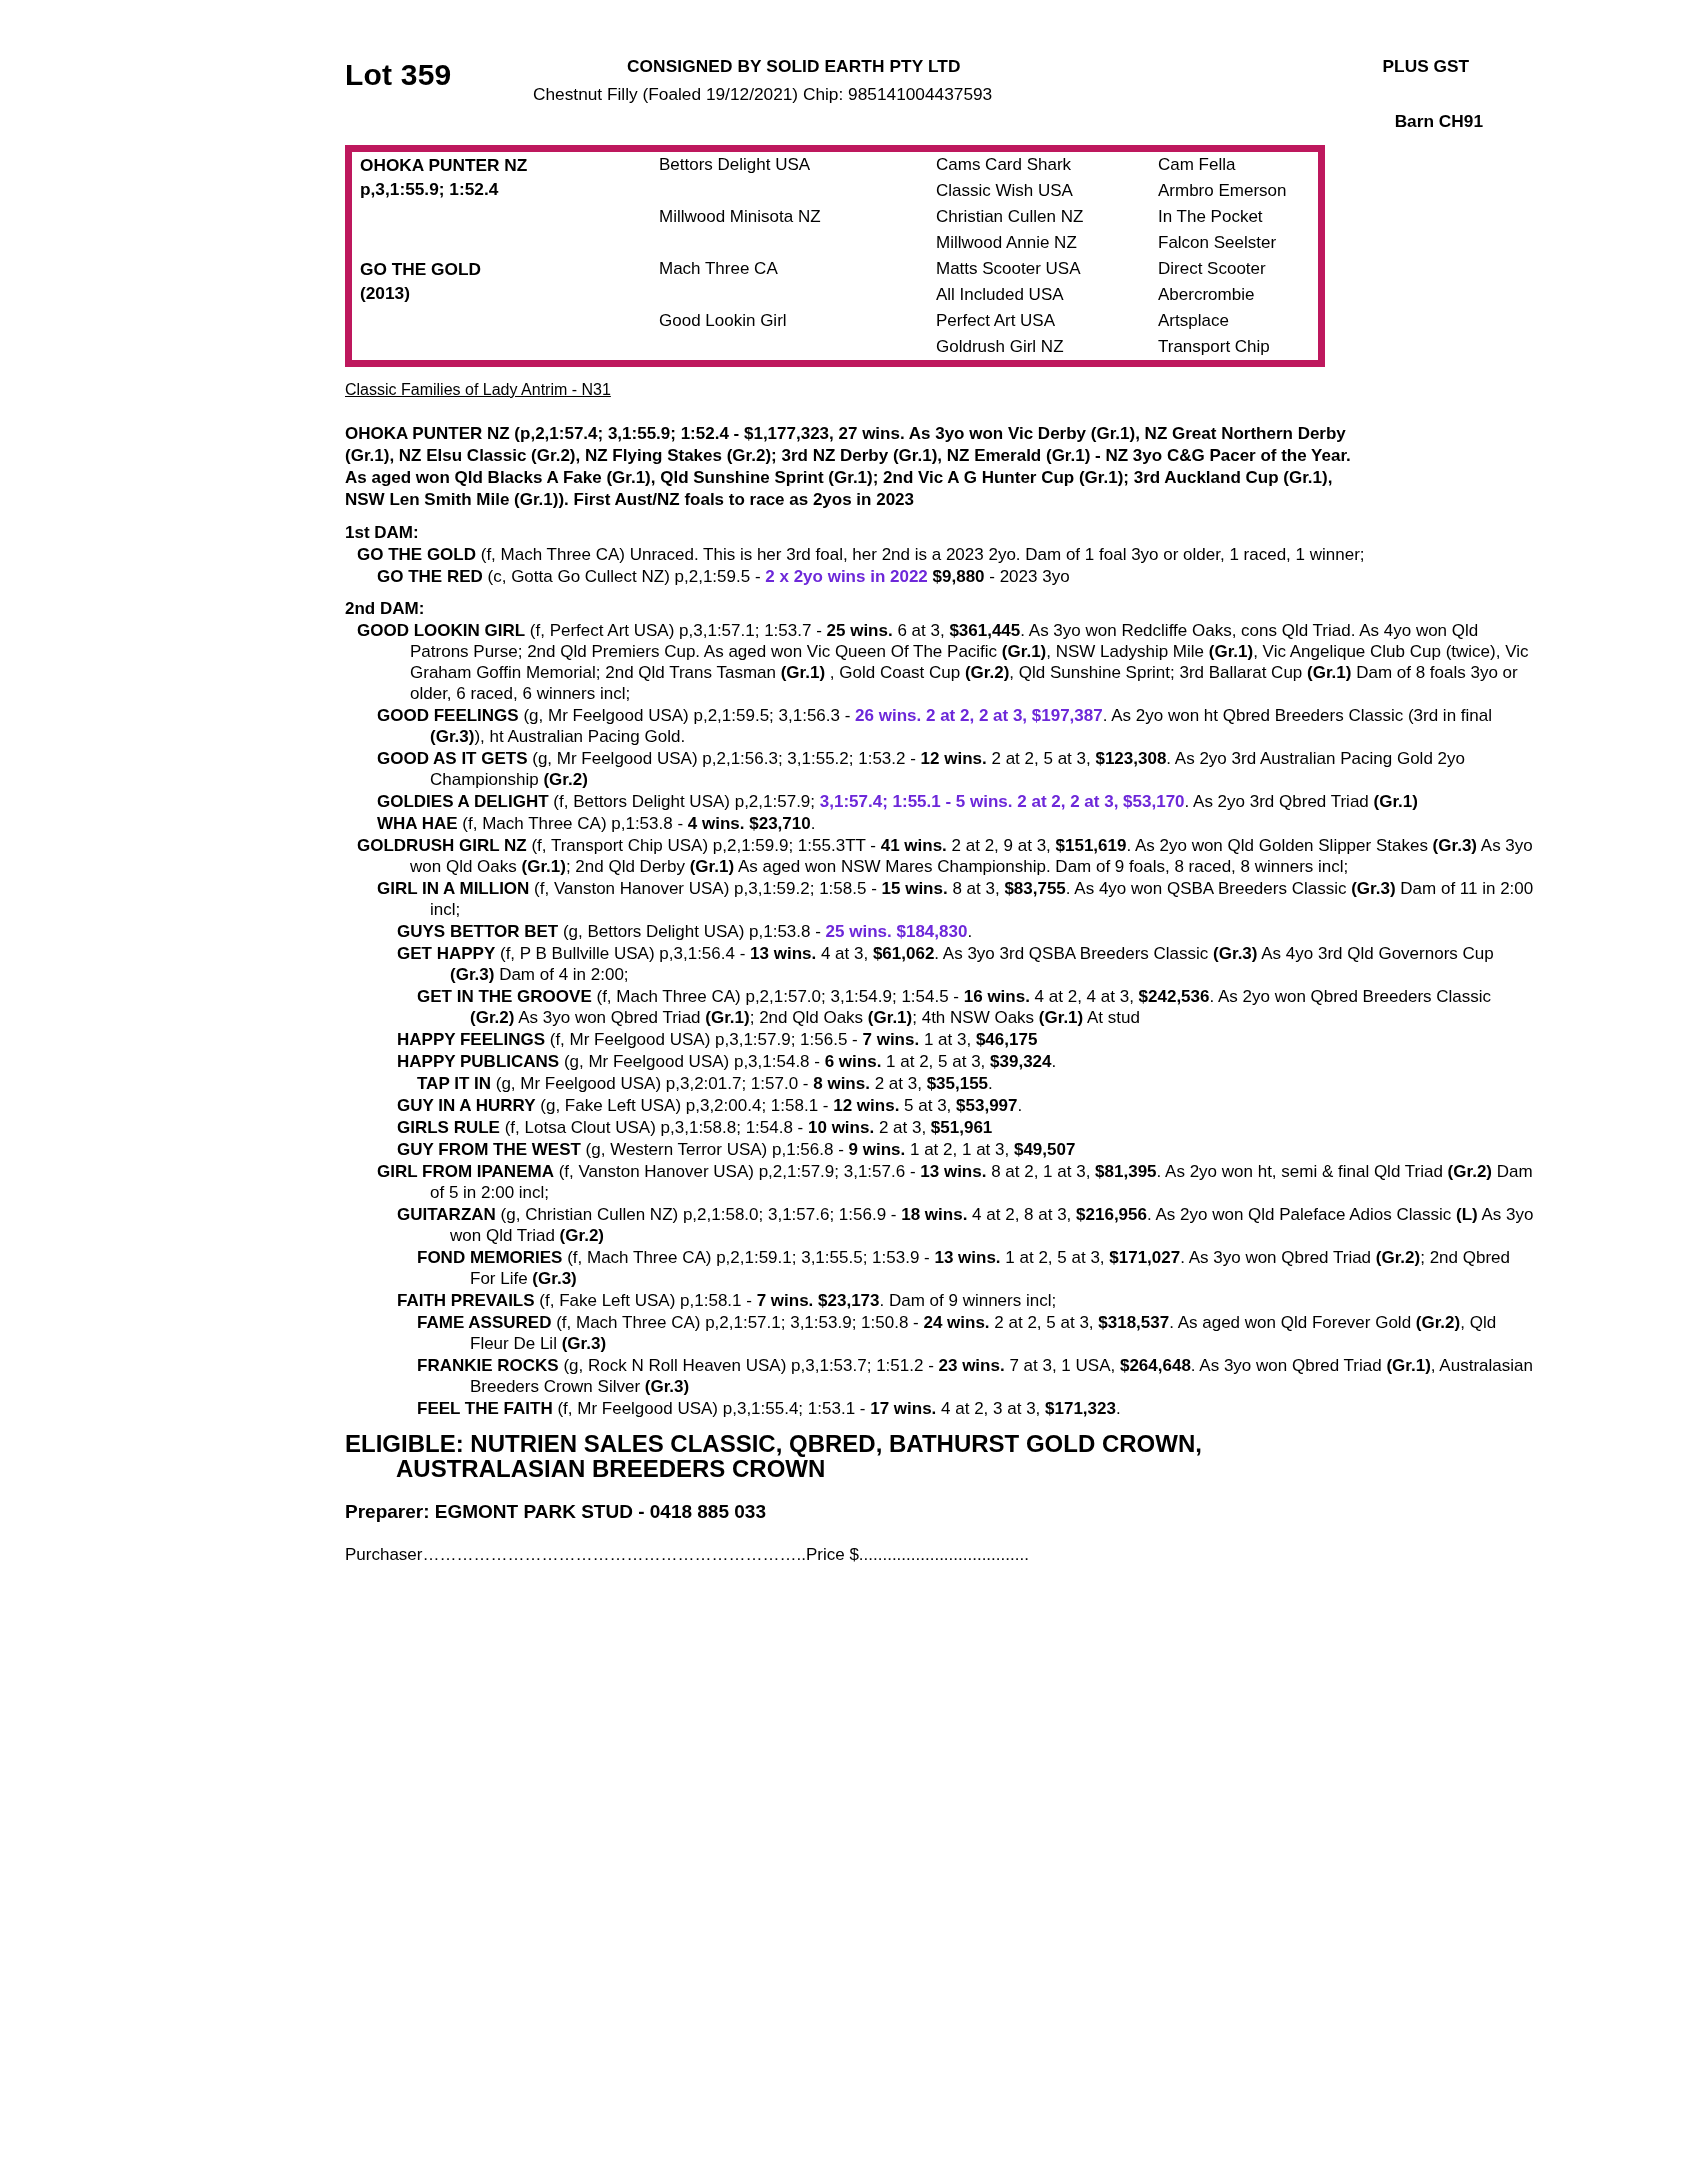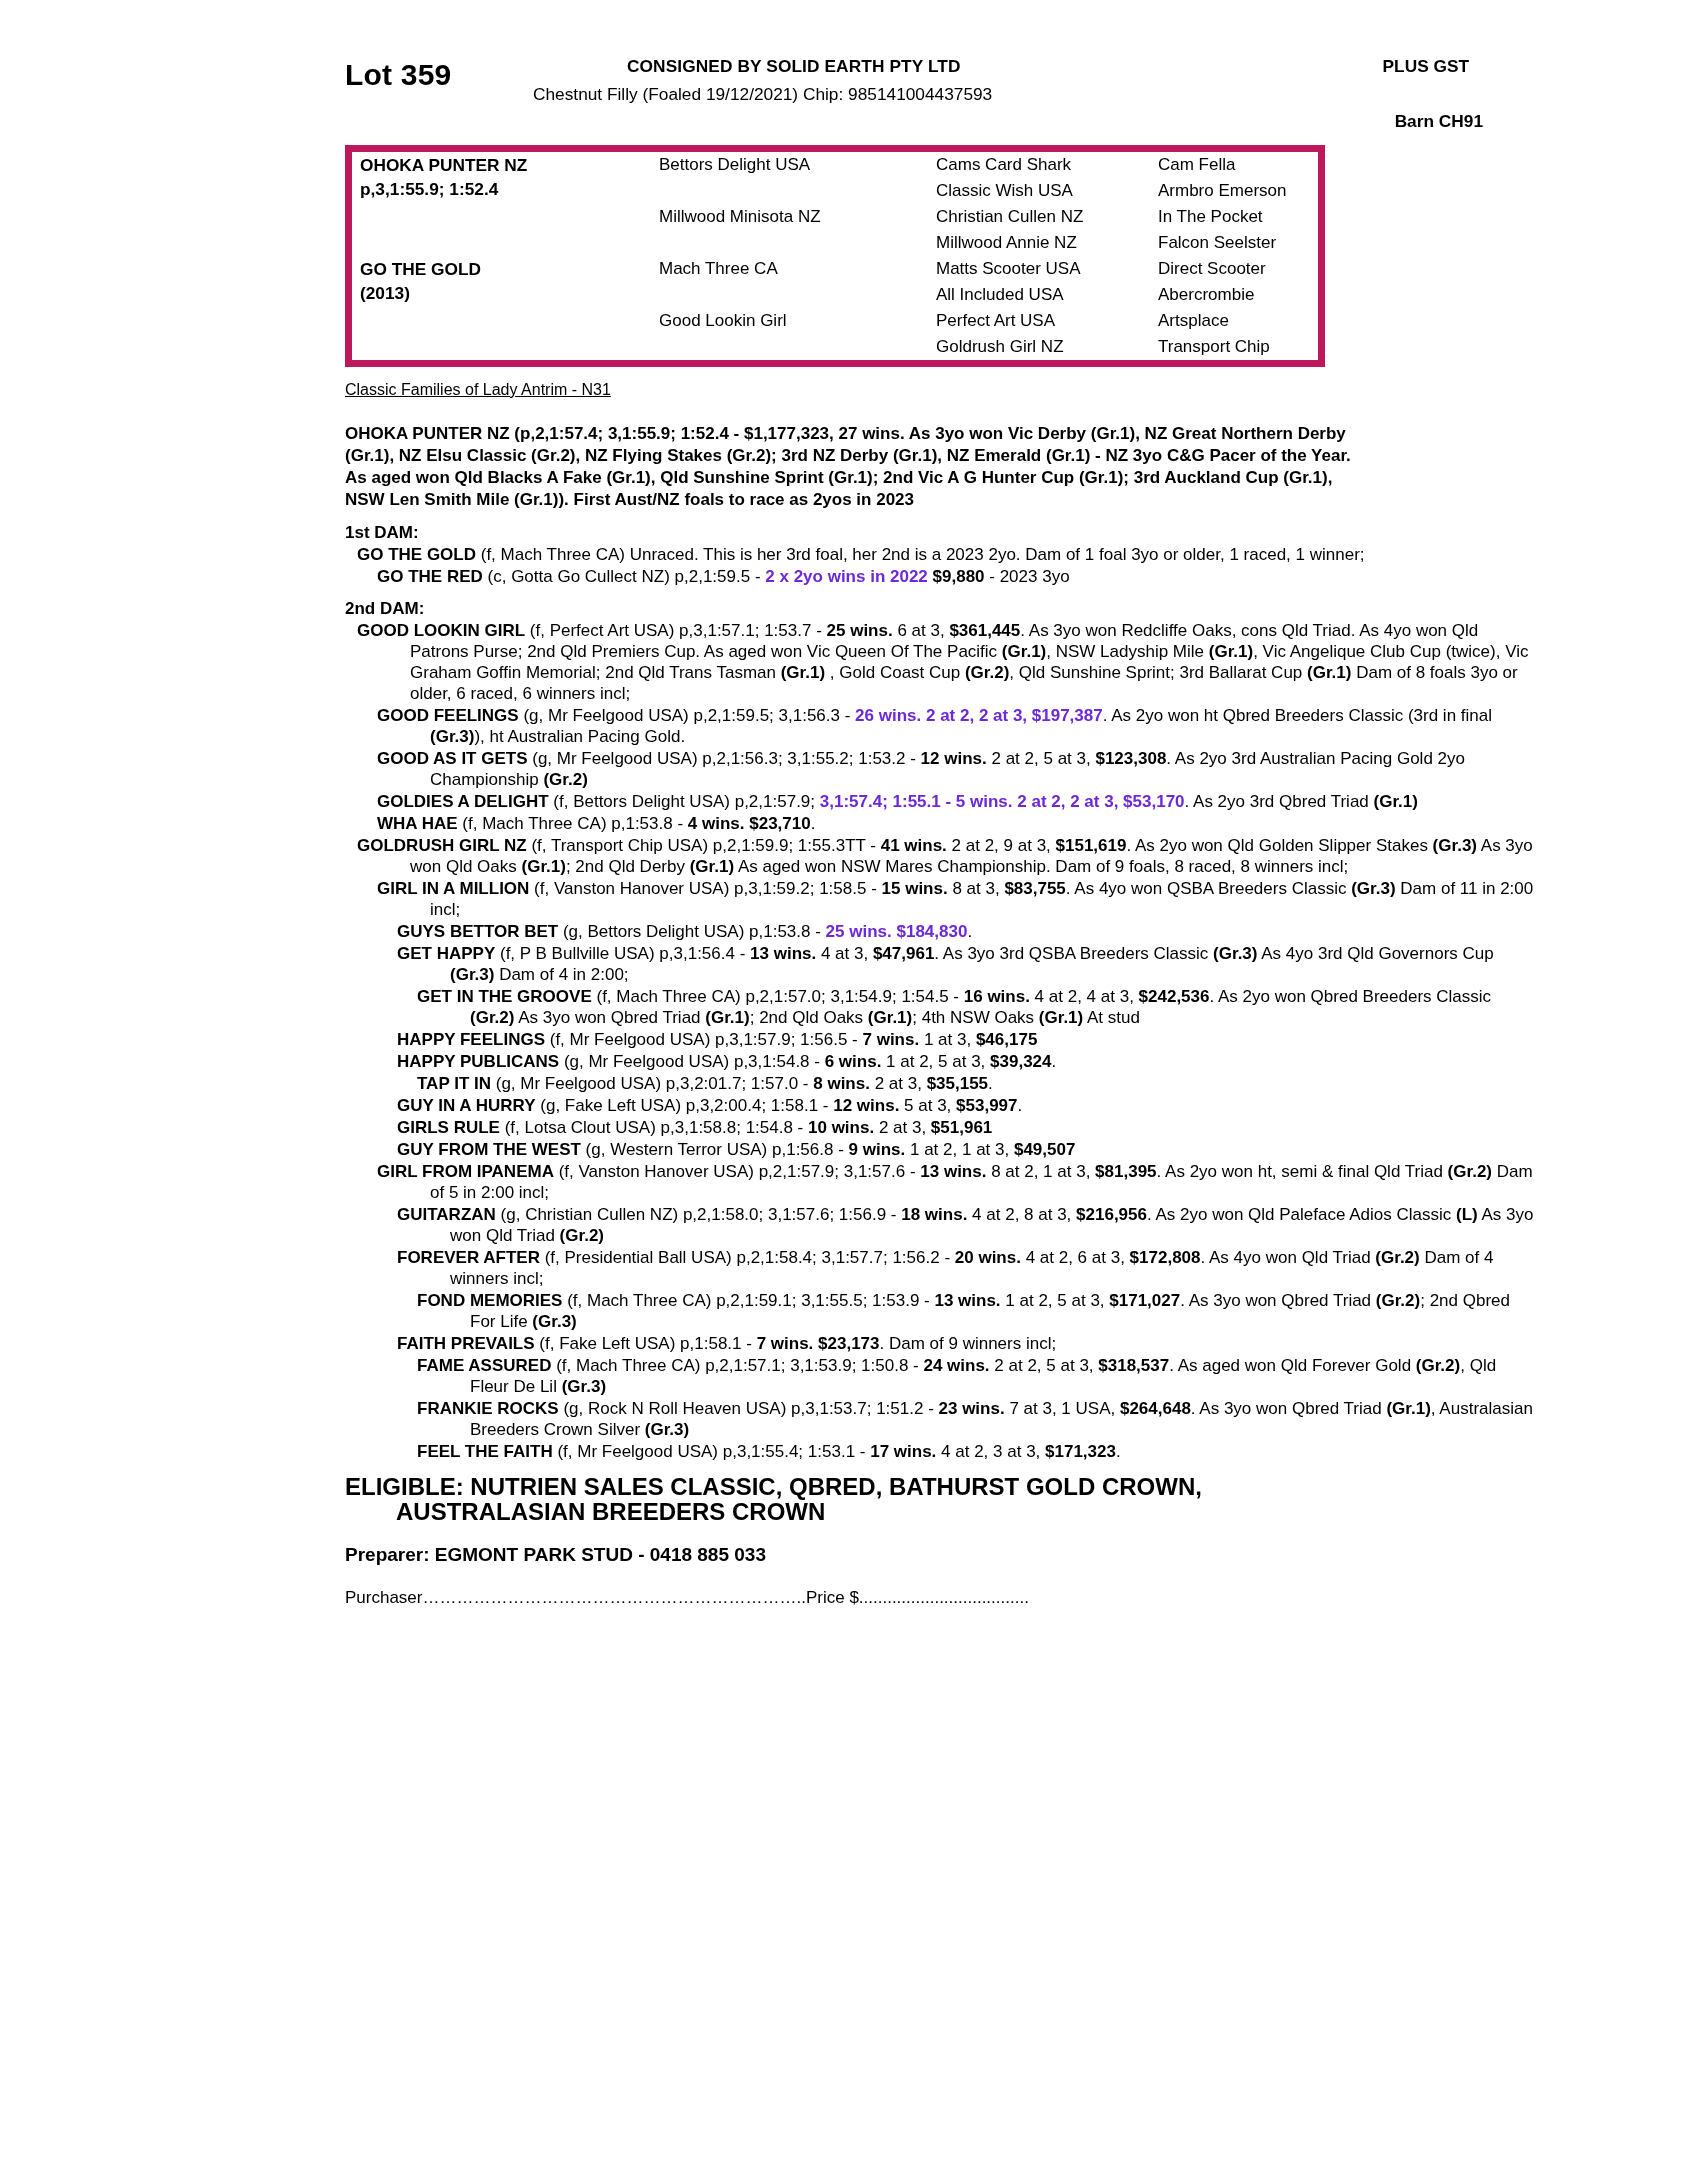--- a/index.html
+++ b/index.html
@@ -218,31 +218,30 @@
       <div class="entry lvl1"><span class="hang"><b>GO THE RED</b></span><span> (c, Gotta Go Cullect NZ) p,2,1:59.5 - </span><span class="red">2 x 2yo wins in 2022</span><span> <b>$9,880</b> - 2023 3yo</span></div>
       <div class="damhdr">2nd DAM:</div>
       <div class="entry lvl0"><span class="hang"><b>GOOD LOOKIN GIRL</b></span><span> (f, Perfect Art USA) p,3,1:57.1; 1:53.7 - <b>25 wins.</b> 6 at 3, <b>$361,445</b>. As 3yo won Redcliffe Oaks, cons Qld Triad. As 4yo won Qld Patrons Purse; 2nd Qld Premiers Cup. As aged won Vic Queen Of The Pacific <b>(Gr.1)</b>, NSW Ladyship Mile <b>(Gr.1)</b>, Vic Angelique Club Cup (twice), Vic Graham Goffin Memorial; 2nd Qld Trans Tasman <b>(Gr.1)</b> , Gold Coast Cup <b>(Gr.2)</b>, Qld Sunshine Sprint; 3rd Ballarat Cup <b>(Gr.1)</b> Dam of 8 foals 3yo or older, 6 raced, 6 winners incl;</span></div>
       <div class="entry lvl1"><span class="hang"><b>GOOD FEELINGS</b></span><span> (g, Mr Feelgood USA) p,2,1:59.5; 3,1:56.3 - </span><span class="red">26 wins. 2 at 2, 2 at 3, $197,387</span><span>. As 2yo won ht Qbred Breeders Classic (3rd in final <b>(Gr.3)</b>), ht Australian Pacing Gold.</span></div>
       <div class="entry lvl1"><span class="hang"><b>GOOD AS IT GETS</b></span><span> (g, Mr Feelgood USA) p,2,1:56.3; 3,1:55.2; 1:53.2 - <b>12 wins.</b> 2 at 2, 5 at 3, <b>$123,308</b>. As 2yo 3rd Australian Pacing Gold 2yo Championship <b>(Gr.2)</b></span></div>
       <div class="entry lvl1"><span class="hang"><b>GOLDIES A DELIGHT</b></span><span> (f, Bettors Delight USA) p,2,1:57.9; </span><span class="red">3,1:57.4; 1:55.1 - 5 wins. 2 at 2, 2 at 3, $53,170</span><span>. As 2yo 3rd Qbred Triad <b>(Gr.1)</b></span></div>
       <div class="entry lvl1"><span class="hang"><b>WHA HAE</b></span><span> (f, Mach Three CA) p,1:53.8 - <b>4 wins.</b> <b>$23,710</b>.</span></div>
       <div class="entry lvl0"><span class="hang"><b>GOLDRUSH GIRL NZ</b></span><span> (f, Transport Chip USA) p,2,1:59.9; 1:55.3TT - <b>41 wins.</b> 2 at 2, 9 at 3, <b>$151,619</b>. As 2yo won Qld Golden Slipper Stakes <b>(Gr.3)</b> As 3yo won Qld Oaks <b>(Gr.1)</b>; 2nd Qld Derby <b>(Gr.1)</b> As aged won NSW Mares Championship. Dam of 9 foals, 8 raced, 8 winners incl;</span></div>
       <div class="entry lvl1"><span class="hang"><b>GIRL IN A MILLION</b></span><span> (f, Vanston Hanover USA) p,3,1:59.2; 1:58.5 - <b>15 wins.</b> 8 at 3, <b>$83,755</b>. As 4yo won QSBA Breeders Classic <b>(Gr.3)</b> Dam of 11 in 2:00 incl;</span></div>
       <div class="entry lvl2"><span class="hang"><b>GUYS BETTOR BET</b></span><span> (g, Bettors Delight USA) p,1:53.8 - </span><span class="red">25 wins. $184,830</span><span>.</span></div>
-      <div class="entry lvl2"><span class="hang"><b>GET HAPPY</b></span><span> (f, P B Bullville USA) p,3,1:56.4 - <b>13 wins.</b> 4 at 3, <b>$47,961</b>. As 3yo 3rd QSBA Breeders Classic <b>(Gr.3)</b> As 4yo 3rd Qld Governors Cup <b>(Gr.3)</b> Dam of 4 in 2:00;</span></div>
+      <div class="entry lvl2"><span class="hang"><b>GET HAPPY</b></span><span> (f, P B Bullville USA) p,3,1:56.4 - <b>13 wins.</b> 4 at 3, <b>$61,062</b>. As 3yo 3rd QSBA Breeders Classic <b>(Gr.3)</b> As 4yo 3rd Qld Governors Cup <b>(Gr.3)</b> Dam of 4 in 2:00;</span></div>
       <div class="entry lvl3"><span class="hang"><b>GET IN THE GROOVE</b></span><span> (f, Mach Three CA) p,2,1:57.0; 3,1:54.9; 1:54.5 - <b>16 wins.</b> 4 at 2, 4 at 3, <b>$242,536</b>. As 2yo won Qbred Breeders Classic <b>(Gr.2)</b> As 3yo won Qbred Triad <b>(Gr.1)</b>; 2nd Qld Oaks <b>(Gr.1)</b>; 4th NSW Oaks <b>(Gr.1)</b> At stud</span></div>
       <div class="entry lvl2"><span class="hang"><b>HAPPY FEELINGS</b></span><span> (f, Mr Feelgood USA) p,3,1:57.9; 1:56.5 - <b>7 wins.</b> 1 at 3, <b>$46,175</b></span></div>
       <div class="entry lvl2"><span class="hang"><b>HAPPY PUBLICANS</b></span><span> (g, Mr Feelgood USA) p,3,1:54.8 - <b>6 wins.</b> 1 at 2, 5 at 3, <b>$39,324</b>.</span></div>
       <div class="entry lvl3"><span class="hang"><b>TAP IT IN</b></span><span> (g, Mr Feelgood USA) p,3,2:01.7; 1:57.0 - <b>8 wins.</b> 2 at 3, <b>$35,155</b>.</span></div>
       <div class="entry lvl2"><span class="hang"><b>GUY IN A HURRY</b></span><span> (g, Fake Left USA) p,3,2:00.4; 1:58.1 - <b>12 wins.</b> 5 at 3, <b>$53,997</b>.</span></div>
       <div class="entry lvl2"><span class="hang"><b>GIRLS RULE</b></span><span> (f, Lotsa Clout USA) p,3,1:58.8; 1:54.8 - <b>10 wins.</b> 2 at 3, <b>$51,961</b></span></div>
       <div class="entry lvl2"><span class="hang"><b>GUY FROM THE WEST</b></span><span> (g, Western Terror USA) p,1:56.8 - <b>9 wins.</b> 1 at 2, 1 at 3, <b>$49,507</b></span></div>
       <div class="entry lvl1"><span class="hang"><b>GIRL FROM IPANEMA</b></span><span> (f, Vanston Hanover USA) p,2,1:57.9; 3,1:57.6 - <b>13 wins.</b> 8 at 2, 1 at 3, <b>$81,395</b>. As 2yo won ht, semi &amp; final Qld Triad <b>(Gr.2)</b> Dam of 5 in 2:00 incl;</span></div>
       <div class="entry lvl2"><span class="hang"><b>GUITARZAN</b></span><span> (g, Christian Cullen NZ) p,2,1:58.0; 3,1:57.6; 1:56.9 - <b>18 wins.</b> 4 at 2, 8 at 3, <b>$216,956</b>. As 2yo won Qld Paleface Adios Classic <b>(L)</b> As 3yo won Qld Triad <b>(Gr.2)</b></span></div>
-      <div class="entry lvl2"><span class="hang"><b>FOREVER AFTER</b></span><span> (f, Presidential Ball USA) p,2,1:58.4; 3,1:57.7; 1:56.2 - <b>20 wins.</b> 4 at 2, 6 at 3, <b>$172,808</b>. As 4yo won Qld Triad <b>(Gr.2)</b> Dam of 4 winners incl;</span></div>
       <div class="entry lvl3"><span class="hang"><b>FOND MEMORIES</b></span><span> (f, Mach Three CA) p,2,1:59.1; 3,1:55.5; 1:53.9 - <b>13 wins.</b> 1 at 2, 5 at 3, <b>$171,027</b>. As 3yo won Qbred Triad <b>(Gr.2)</b>; 2nd Qbred For Life <b>(Gr.3)</b></span></div>
       <div class="entry lvl2"><span class="hang"><b>FAITH PREVAILS</b></span><span> (f, Fake Left USA) p,1:58.1 - <b>7 wins.</b> <b>$23,173</b>. Dam of 9 winners incl;</span></div>
       <div class="entry lvl3"><span class="hang"><b>FAME ASSURED</b></span><span> (f, Mach Three CA) p,2,1:57.1; 3,1:53.9; 1:50.8 - <b>24 wins.</b> 2 at 2, 5 at 3, <b>$318,537</b>. As aged won Qld Forever Gold <b>(Gr.2)</b>, Qld Fleur De Lil <b>(Gr.3)</b></span></div>
       <div class="entry lvl3"><span class="hang"><b>FRANKIE ROCKS</b></span><span> (g, Rock N Roll Heaven USA) p,3,1:53.7; 1:51.2 - <b>23 wins.</b> 7 at 3, 1 USA, <b>$264,648</b>. As 3yo won Qbred Triad <b>(Gr.1)</b>, Australasian Breeders Crown Silver <b>(Gr.3)</b></span></div>
       <div class="entry lvl3"><span class="hang"><b>FEEL THE FAITH</b></span><span> (f, Mr Feelgood USA) p,3,1:55.4; 1:53.1 - <b>17 wins.</b> 4 at 2, 3 at 3, <b>$171,323</b>.</span></div>
     </div>
 
   <div class="eligible">
     <span>ELIGIBLE: NUTRIEN SALES CLASSIC, QBRED, BATHURST GOLD CROWN,</span>
     <span class="l2">AUSTRALASIAN BREEDERS CROWN</span>

